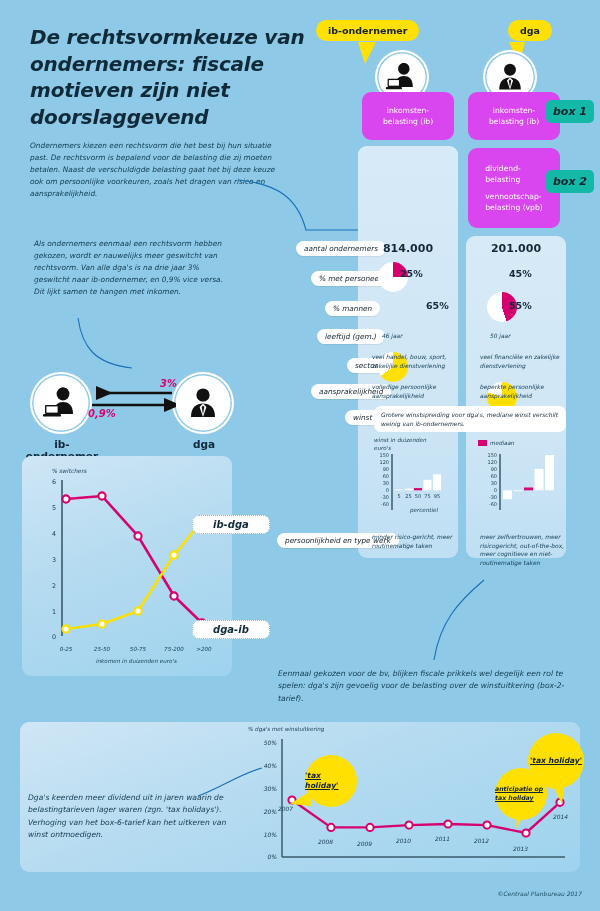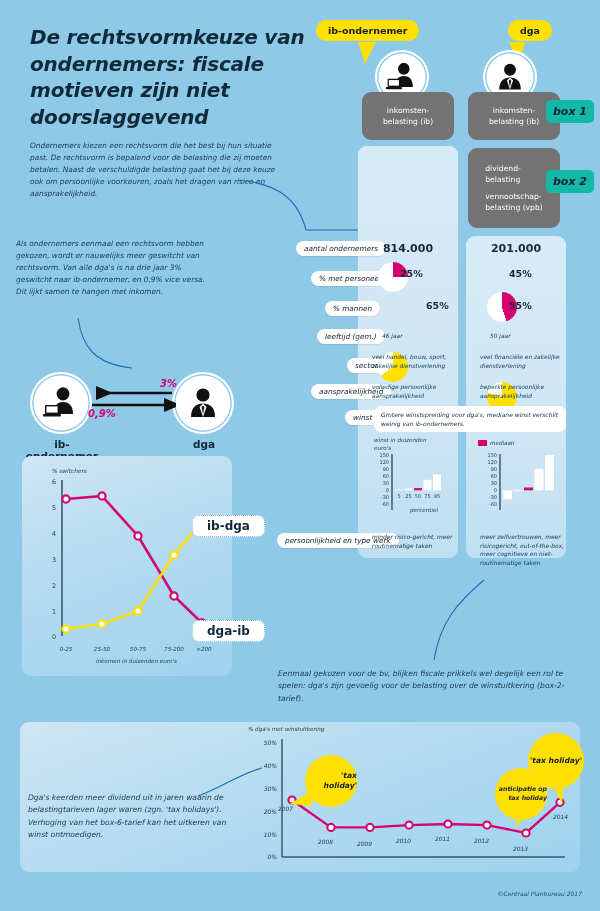--- a/index.html
+++ b/index.html
@@ -17,21 +17,21 @@
     font-family:"DejaVu Sans","Liberation Sans",sans-serif;
     font-weight:bold;font-style:italic;font-size:20px;line-height:1.33;
     color:#102a3a;letter-spacing:-0.2px;
   }
 
   
   .bodytext{
     font-style:italic;font-size:7.4px;line-height:1.63;color:#10394f;
   }
   #intro{left:30px;top:140px;width:250px;}
-  #para2{left:16px;top:238px;width:190px;font-style:italic;}
+  #para2{left:34px;top:238px;width:190px;font-style:italic;}
   #para3{left:278px;top:668px;width:300px;font-size:7.6px;}
   #para4{left:28px;top:792px;width:205px;font-size:7.6px;}
 
   
   .curve{stroke:#1a6fb5;fill:none;stroke-width:1.1;}
 
   
   .avatar{
     border-radius:50%;background:#fff;
     border:2px dotted #ffffff;
@@ -58,32 +58,32 @@
   }
   #card-switch{left:22px;top:456px;width:210px;height:220px;}
   #card-bottom{left:20px;top:722px;width:560px;height:150px;}
 
   
   .axtext{font-size:5.6px;font-style:italic;color:#173f55;}
   .axtitle{font-size:5.8px;font-style:italic;color:#173f55;}
 
   .taglabel{
     background:#fff;border:1.4px dotted #7fb8dc;border-radius:7px;
-    font-weight:bold;font-size:12px;color:#10293a;
-    padding:3px 14px;
+    font-style:italic;font-weight:bold;font-size:10px;color:#10293a;
+    padding:3px 20px;
   }
 
   
   .bubble{
     background:#ffe000;border-radius:13px;
     font-weight:bold;font-size:9.5px;color:#15222c;
     padding:5px 12px;text-align:center;white-space:nowrap;
   }
   .taxbox{
-    background:#737373;color:#fff;border-radius:9px;
+    background:#d946ef;color:#fff;border-radius:9px;
     font-size:7.6px;line-height:1.45;
     display:flex;align-items:center;justify-content:center;
     text-align:center;
   }
   .taxbox span{display:block;}
   .boxtag{
     background:#14b8a6;border-radius:5px;font-style:italic;font-weight:bold;
     font-size:11px;color:#15222c;padding:5px 7px;white-space:nowrap;
   }
 
@@ -110,21 +110,21 @@
 
   .winstnote{
     background:#fff;border-radius:7px;font-style:italic;font-size:6px;
     line-height:1.5;color:#15293a;padding:4px 7px;
   }
 
   
   .callout{
     background:#ffe000;border-radius:50%;
     display:flex;align-items:center;justify-content:center;
-    text-align:right;font-style:italic;font-weight:bold;color:#15222c;
+    text-align:left;font-style:italic;font-weight:bold;color:#15222c;text-decoration:underline;
   }
   .yearlbl{font-size:5.9px;font-style:italic;color:#15384d;position:absolute;}
 
   #credit{
     right:18px;bottom:14px;font-size:6px;font-style:italic;color:#1d4a63;
   }
 </style>
 </head>
 <body>
 

